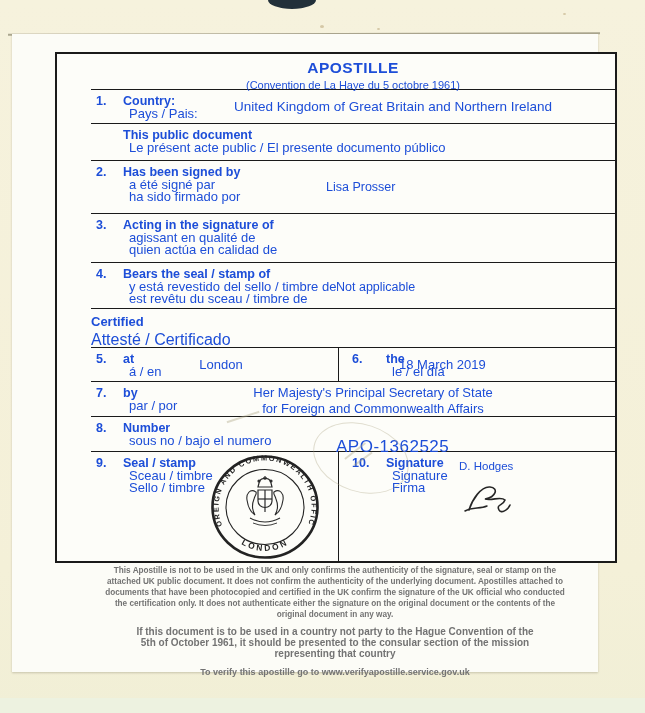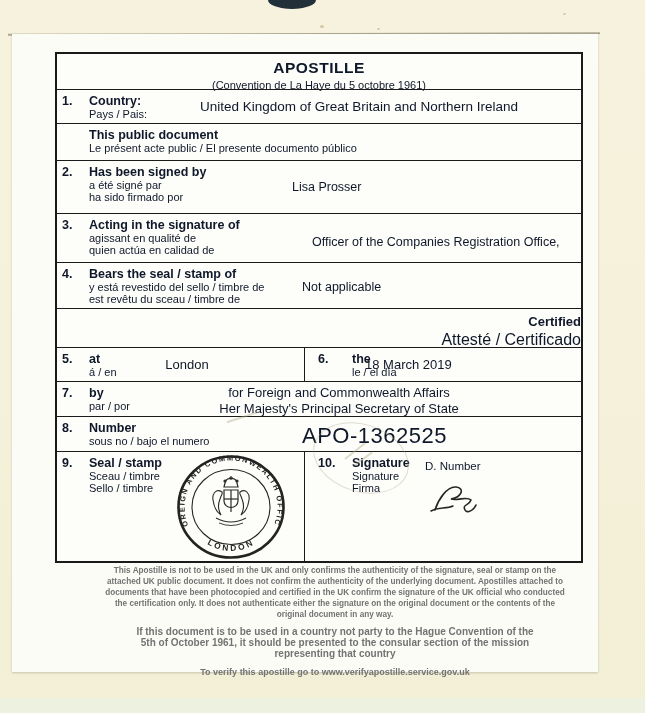--- a/index.html
+++ b/index.html
@@ -10,44 +10,44 @@
   .hole-punch{position:absolute;left:268px;top:-9px;width:48px;height:18px;border-radius:50%;
               background:#22303a;}
   .paper-top-edge{position:absolute;left:8px;top:33px;width:592px;height:1.5px;background:#aaa68f;
                   transform:rotate(-0.15deg);}
   .paper{position:absolute;left:12px;top:34px;width:586px;height:638px;background:#fcfcf7;
          box-shadow:0 1px 2px rgba(120,115,90,.35);}
   .speck{position:absolute;border-radius:50%;background:rgba(186,165,122,.55);}
   .emboss{position:absolute;border:1px solid rgba(176,168,138,.38);border-radius:50%;}
   .emboss-line{position:absolute;height:1.5px;background:rgba(172,164,132,.4);}
 
-  .table{position:absolute;left:43px;top:18px;width:524px;border:2.5px solid #1a1a1a;background:#fdfdf9;color:#0f172a;}
+  .table{position:absolute;left:43px;top:18px;width:524px;border:2.5px solid #1a1a1a;background:#fdfdf9;color:#1d4ed8;padding-left:34px;}
   .row{position:relative;border-bottom:1.5px solid #1a1a1a;display:flex;box-sizing:border-box;}
   .row:last-child{border-bottom:none;}
   .row-title{display:block;height:36px;text-align:center;padding-top:5px;}
   .doc-title{font-weight:bold;font-size:15.5px;letter-spacing:.5px;}
   .doc-subtitle{font-size:11px;margin-top:2px;}
   .h-r1{height:34px;} .h-pd{height:37px;} .h-r2{height:53px;} .h-r3{height:49px;}
   .h-r4{height:46px;} .h-cert{height:39px;} .h-r56{height:34px;} .h-r7{height:35px;}
   .h-r8{height:35px;} .h-r910{height:109px;}
   .num{font-weight:bold;font-size:12.5px;width:27px;padding:4px 0 0 5px;flex:none;}
   .lbl{padding-top:4px;}
   .lbl .main{font-weight:bold;font-size:12.5px;line-height:14px;}
-  .lbl .sub{font-size:11px;line-height:12px;}
+  .lbl .sub{font-size:13px;line-height:12px;margin-left:6px;}
   .val{position:absolute;font-size:12.5px;}
   .val-r1{left:100px;right:20px;top:9px;text-align:center;font-size:13.5px;}
   .val-r2{left:235px;top:19px;}
   .val-r3{left:255px;top:21px;}
   .val-r4{left:245px;top:17px;}
   .val-r5{left:60px;top:9px;width:140px;text-align:center;font-size:13px;}
   .val-r6{left:60px;top:9px;width:150px;text-align:left;font-size:13px;}
   .val-r7{left:40px;right:0;top:3px;text-align:center;line-height:15.5px;font-size:13px;}
-  .val-r8{left:245px;top:6px;font-size:22px;letter-spacing:.5px;}
+  .val-r8{left:245px;top:20px;font-size:17px;letter-spacing:.5px;}
   .val-r10{left:120px;top:8px;font-size:11.5px;}
-  .row-cert{display:block;text-align:right;padding-top:5px;}
+  .row-cert{display:block;text-align:left;padding-top:5px;}
   .cert-main{font-weight:bold;font-size:13px;}
   .cert-sub{font-size:16px;margin-top:2px;}
   .cell{position:relative;box-sizing:border-box;display:flex;}
   .cell-l{width:248px;border-right:1.5px solid #1a1a1a;flex:none;}
   .cell-r{width:276px;flex:none;}
   .cell-r .num{margin-left:8px;width:34px;}
   .seal-svg{position:absolute;left:118px;top:2px;}
   .sig-svg{position:absolute;left:124px;top:28px;}
   .footer{position:absolute;left:92px;top:531px;width:462px;text-align:center;color:#737373;}
   .fp1{font-size:8.2px;line-height:11px;font-weight:bold;}
@@ -103,21 +103,20 @@
         <div class="val val-r2">Lisa Prosser</div>
       </div>
 
       <div class="row h-r3">
         <span class="num">3.</span>
         <div class="lbl">
           <div class="main">Acting in the signature of</div>
           <div class="sub">agissant en qualité de</div>
           <div class="sub">quien actúa en calidad de</div>
         </div>
-        <div class="val val-r3">Officer of the Companies Registration Office,</div>
       </div>
 
       <div class="row h-r4">
         <span class="num">4.</span>
         <div class="lbl">
           <div class="main">Bears the seal / stamp of</div>
           <div class="sub">y está revestido del sello / timbre de</div>
           <div class="sub">est revêtu du sceau / timbre de</div>
         </div>
         <div class="val val-r4">Not applicable</div>
@@ -147,22 +146,22 @@
         </div>
       </div>
 
       <div class="row h-r7">
         <span class="num">7.</span>
         <div class="lbl">
           <div class="main">by</div>
           <div class="sub">par / por</div>
         </div>
         <div class="val val-r7">
+          <div>Her Majesty's Principal Secretary of State</div>
           <div>for Foreign and Commonwealth Affairs</div>
-          <div>Her Majesty's Principal Secretary of State</div>
         </div>
       </div>
 
       <div class="row h-r8">
         <span class="num">8.</span>
         <div class="lbl">
           <div class="main">Number</div>
           <div class="sub">sous no / bajo el numero</div>
         </div>
         <div class="val val-r8">APO-1362525</div>
@@ -206,21 +205,21 @@
             </g>
           </svg>
         </div>
         <div class="cell cell-r" style="height:109px;">
           <span class="num">10.</span>
           <div class="lbl">
             <div class="main">Signature</div>
             <div class="sub">Signature</div>
             <div class="sub">Firma</div>
           </div>
-          <div class="val val-r10">D. Number</div>
+          <div class="val val-r10">D. Hodges</div>
           <svg class="sig-svg" width="62" height="42" viewBox="0 0 62 42">
             <path d="M6,30 C9,20 18,6 27,7 C36,8 33,17 22,19 C29,21 38,16 42,20 C40,26 33,24 36,30 C38,34 45,30 47,25" fill="none" stroke="#262626" stroke-width="1.6" stroke-linecap="round"></path>
             <path d="M2,31 C9,27 17,29 24,26" fill="none" stroke="#262626" stroke-width="1.5" stroke-linecap="round"></path>
           </svg>
         </div>
       </div>
     </div>
 
     <div class="emboss" style="left:300px;top:390px;width:96px;height:66px;transform:rotate(18deg);"></div>
     <div class="emboss-line" style="left:330px;top:416px;width:26px;transform:rotate(-38deg);"></div>

